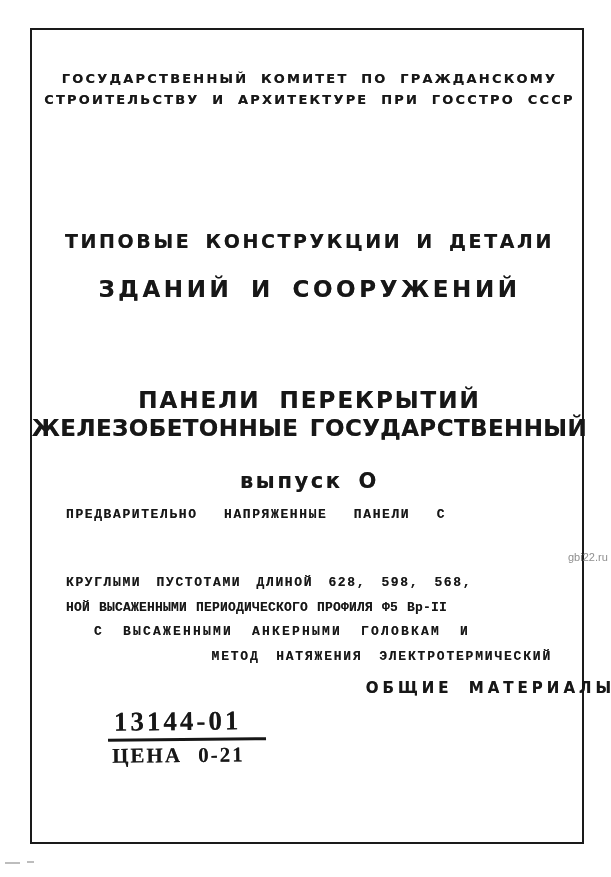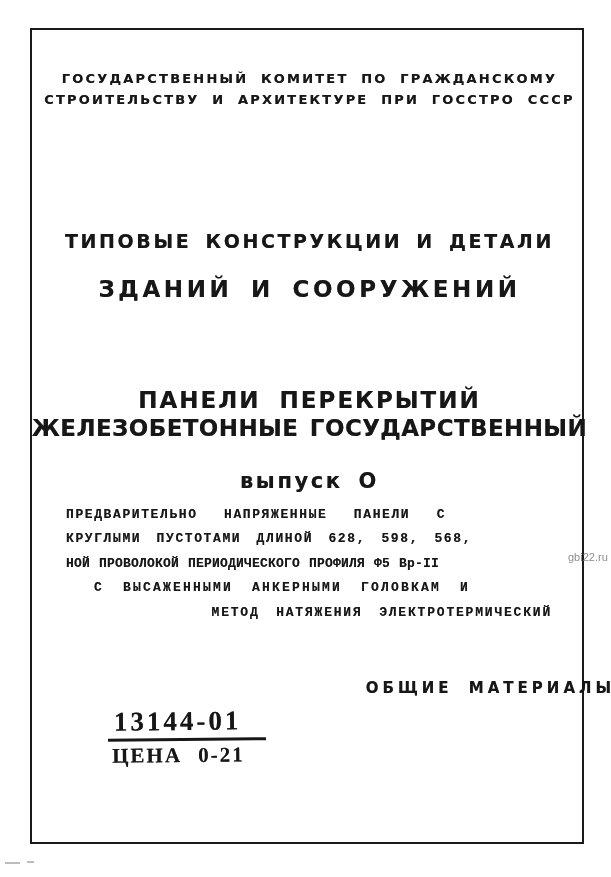--- a/index.html
+++ b/index.html
@@ -48,21 +48,21 @@
   #issue-line { top: 469px; font-size: 21px; letter-spacing: 2.6px; word-spacing: 6px; }
 
   #description {
     left: 66px; top: 503px; width: 486px;
     font-size: 13px;
     line-height: 24.4px;
     font-family: Liberation Mono, monospace;
   }
   #description .desc-line { letter-spacing: 1.6px; }
   #description .dl0 { word-spacing: 17px; }
-  #description .dl1 { word-spacing: 6px; }
+  #description .dl1 { word-spacing: 6px; margin-top: 44px; }
   #description .dl2 { word-spacing: 3px; letter-spacing: 1.1px; }
   #description .dl3 { word-spacing: 1px; letter-spacing: 0.2px; }
   #description .dl4 { word-spacing: 9px; letter-spacing: 2.2px; margin-left: 28px; }
   #description .dl5 { word-spacing: 7px; letter-spacing: 1.8px; text-align: right; }
 
   #section-title { top: 679px; font-size: 15px; letter-spacing: 4px; word-spacing: 7px; text-align: right; }
 
   #stamp {
     left: 108px; top: 706px;
     font-family: "Liberation Serif", serif;
@@ -115,21 +115,21 @@
 
 
   <div id="main-title-line1" class="abs centered ink">ПАНЕЛИ ПЕРЕКРЫТИЙ</div>
   <div id="main-title-line2" class="abs centered ink">ЖЕЛЕЗОБЕТОННЫЕ ГОСУДАРСТВЕННЫЙ</div>
 
   <div id="issue-line" class="abs centered ink">выпуск О</div>
 
   <div id="description" class="abs ink">
     <div class="desc-line dl0">ПРЕДВАРИТЕЛЬНО НАПРЯЖЕННЫЕ ПАНЕЛИ С</div>
     <div class="desc-line dl1">КРУГЛЫМИ ПУСТОТАМИ ДЛИНОЙ 628, 598, 568,</div>
-    <div class="desc-line dl3">НОЙ ПРОВОЛОКОЙ ПЕРИОДИЧЕСКОГО ПРОФИЛЯ Ф5 Вр-II</div>
+    <div class="desc-line dl3">НОЙ ВЫСАЖЕННЫМИ ПЕРИОДИЧЕСКОГО ПРОФИЛЯ Ф5 Вр-II</div>
     <div class="desc-line dl4">С ВЫСАЖЕННЫМИ АНКЕРНЫМИ ГОЛОВКАМ И</div>
     <div class="desc-line dl5">МЕТОД НАТЯЖЕНИЯ ЭЛЕКТРОТЕРМИЧЕСКИЙ</div>
   </div>
 
   <div id="section-title" class="abs centered ink">ОБЩИЕ МАТЕРИАЛЫ</div>
 
   <div id="stamp" class="abs ink">
     <div id="stamp-code">13144-01</div>
     <div id="stamp-divider"></div>
     <div id="stamp-price">

